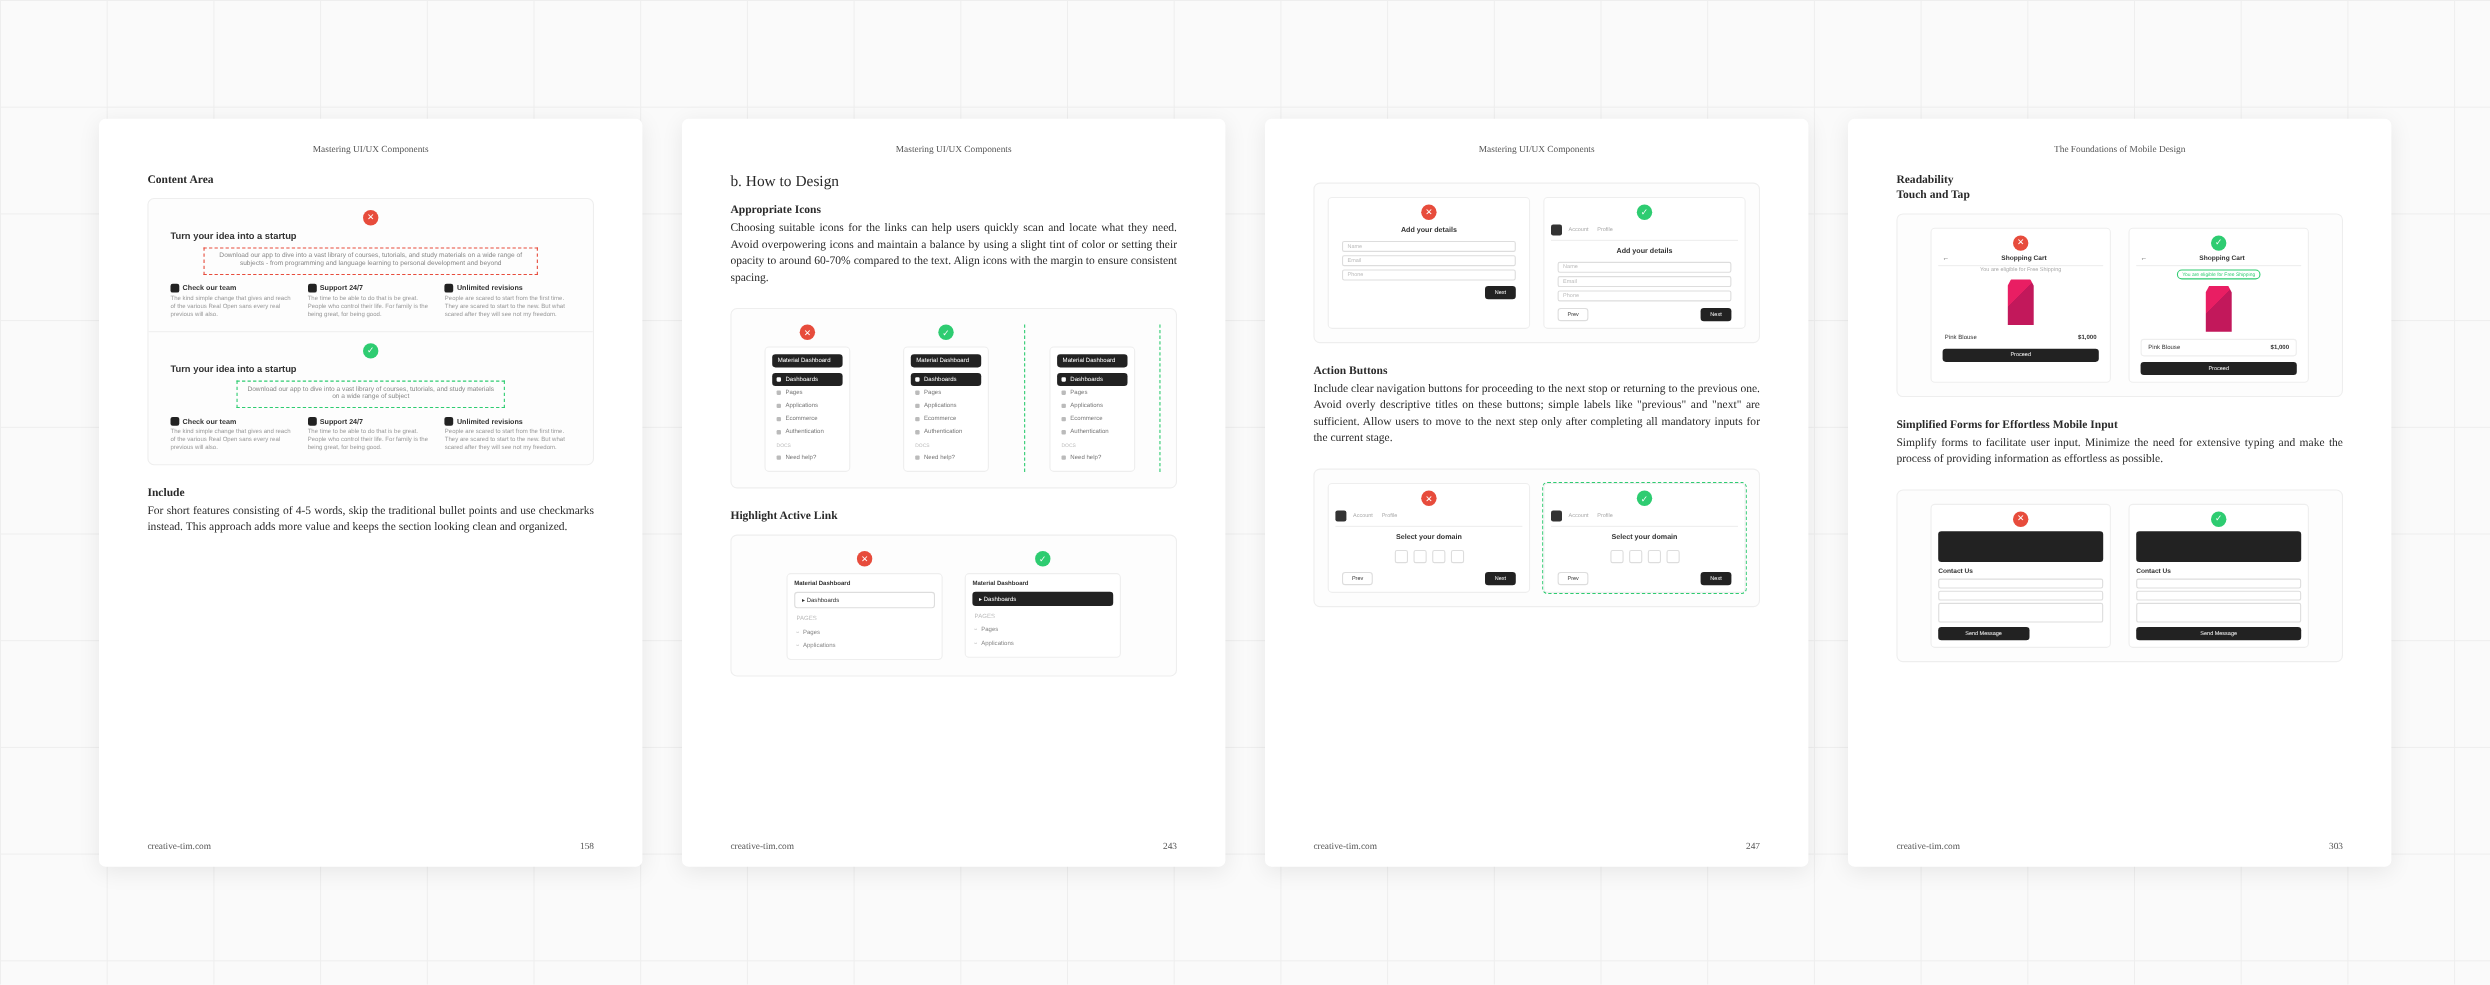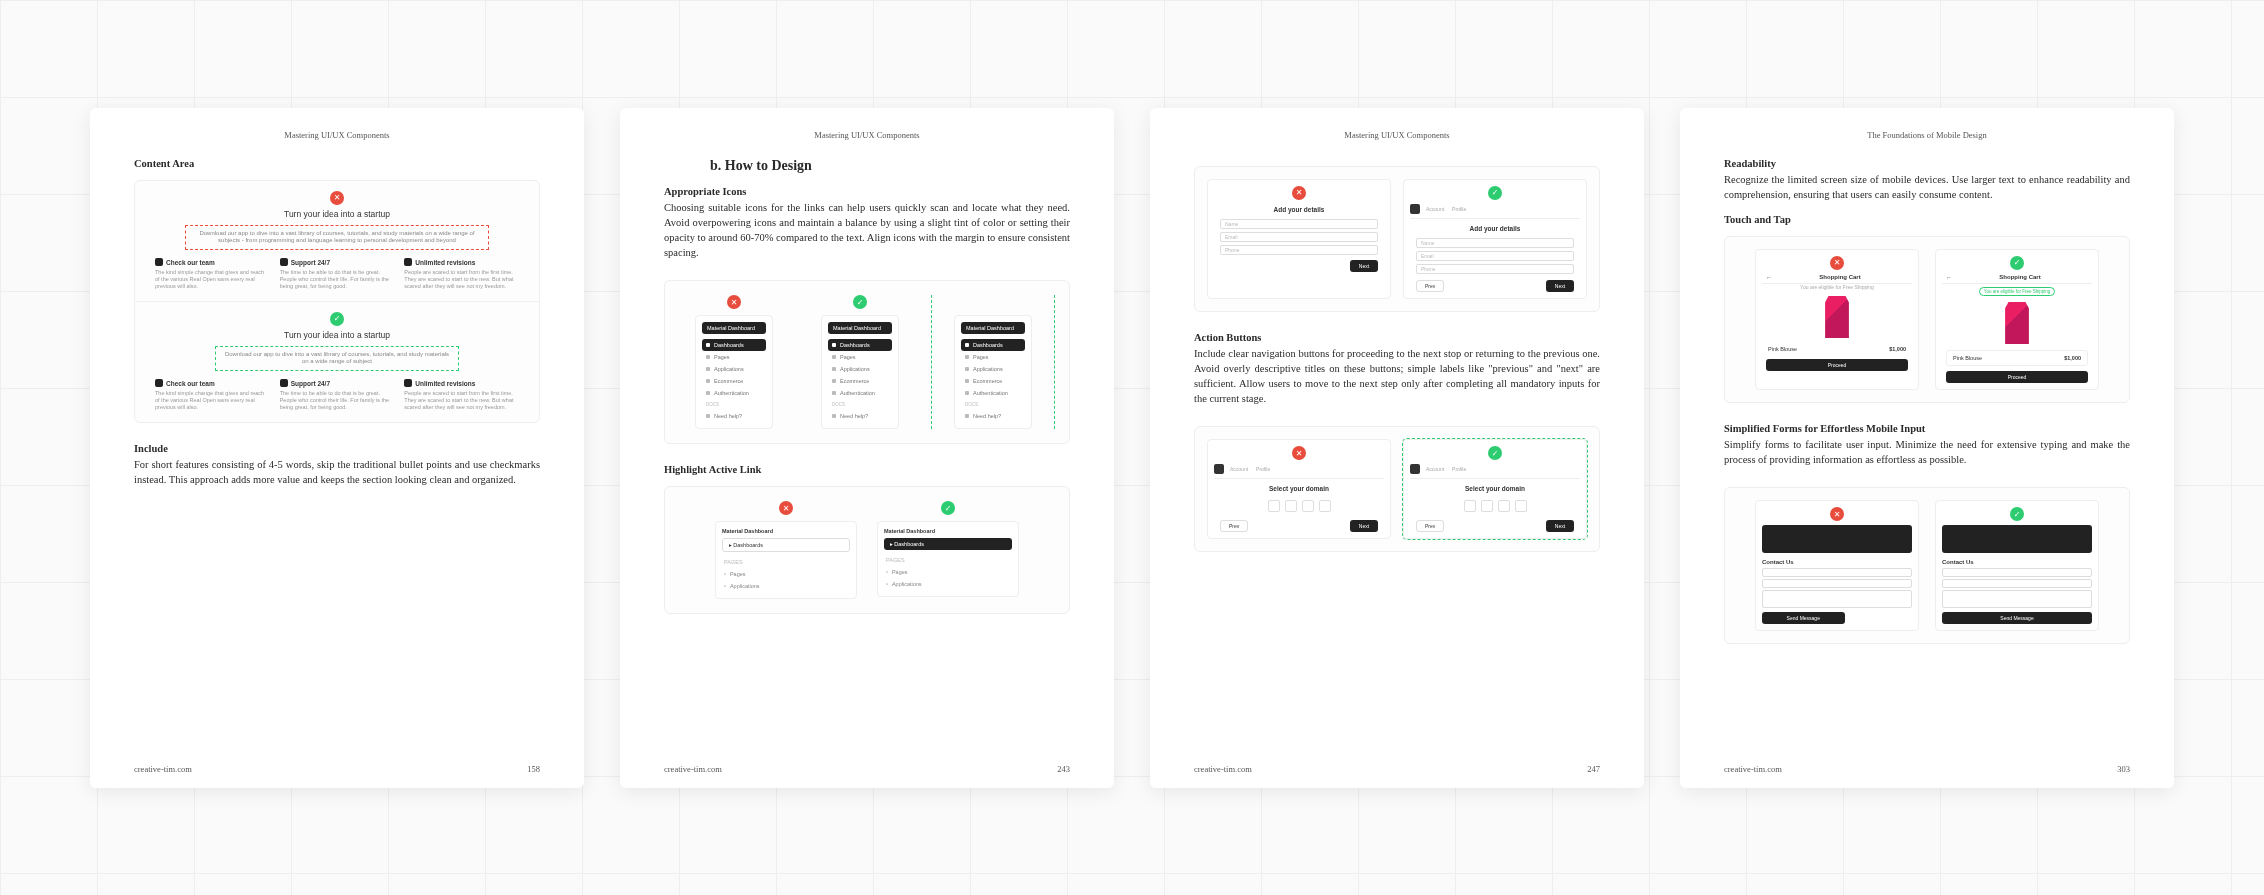--- a/index.html
+++ b/index.html
@@ -52,23 +52,22 @@
     font-size: 10.5px;
     text-align: justify;
   }
   .body-text {
     text-align: justify;
     line-height: 1.45;
     margin-bottom: 12px;
   }
   .big-heading {
     font-size: 14px;
-    font-weight: bold;
+    font-weight: normal;
     margin-bottom: 12px;
-    margin-left: 46px;
   }
   .illus {
     background: #fdfdfd;
     border: 1px solid #eee;
     border-radius: 6px;
     margin: 8px 0 20px 0;
     font-family: -apple-system, "Segoe UI", Arial, sans-serif;
     font-size: 7px;
     color: #333;
   }
@@ -81,21 +80,21 @@
     justify-content: center;
     font-size: 8px;
     color: #fff;
     font-family: Arial, sans-serif;
   }
   .ind-bad { background: #e74c3c; }
   .ind-good { background: #2ecc71; }
 
   
   .p1-block { padding: 10px 20px; }
-  .p1-title { text-align:center; font-weight:400; font-size:8.5px; margin-top:4px;}
+  .p1-title { text-align:left; font-weight:700; font-size:8.5px; margin-top:4px;}
   .p1-sub { text-align:center; font-size:6px; color:#888; margin:3px 0 6px; line-height:1.3;}
   .p1-cols { display:flex; gap:10px; margin-top:8px;}
   .p1-col { flex:1; }
   .p1-col-title { font-size:6.5px; font-weight:600; display:flex; align-items:center; gap:3px;}
   .p1-col-title::before { content:""; width:8px; height:8px; background:#222; border-radius:2px;}
   .p1-col-text { font-size:5.5px; color:#999; line-height:1.3; margin-top:3px;}
   .p1-dashed-red { border:1px dashed #e74c3c; padding:4px 6px; margin:6px 30px 0;}
   .p1-dashed-green { border:1px dashed #2ecc71; padding:4px 6px; margin:6px 60px 0;}
 
   
@@ -452,21 +451,20 @@
 
   <div class="footer">
     <span>creative-tim.com</span>
     <span>247</span>
   </div>
 </div>
 
 <div class="page">
   <div class="header">The Foundations of Mobile Design</div>
   <div class="section-title">Readability</div>
-  <div class="body-text">Recognize the limited screen size of mobile devices. Use larger text to enhance readability and comprehension, ensuring that users can easily consume content.</div>
   <div class="section-title">Touch and Tap</div>
 
   <div class="illus">
     <div class="p4-row">
       <div class="p4-card">
         <div style="margin-bottom:4px;"><span class="indicator ind-bad">✕</span></div>
         <div class="p4-head">
             <span>←</span>
             <span>Shopping Cart</span>
             <span></span>

